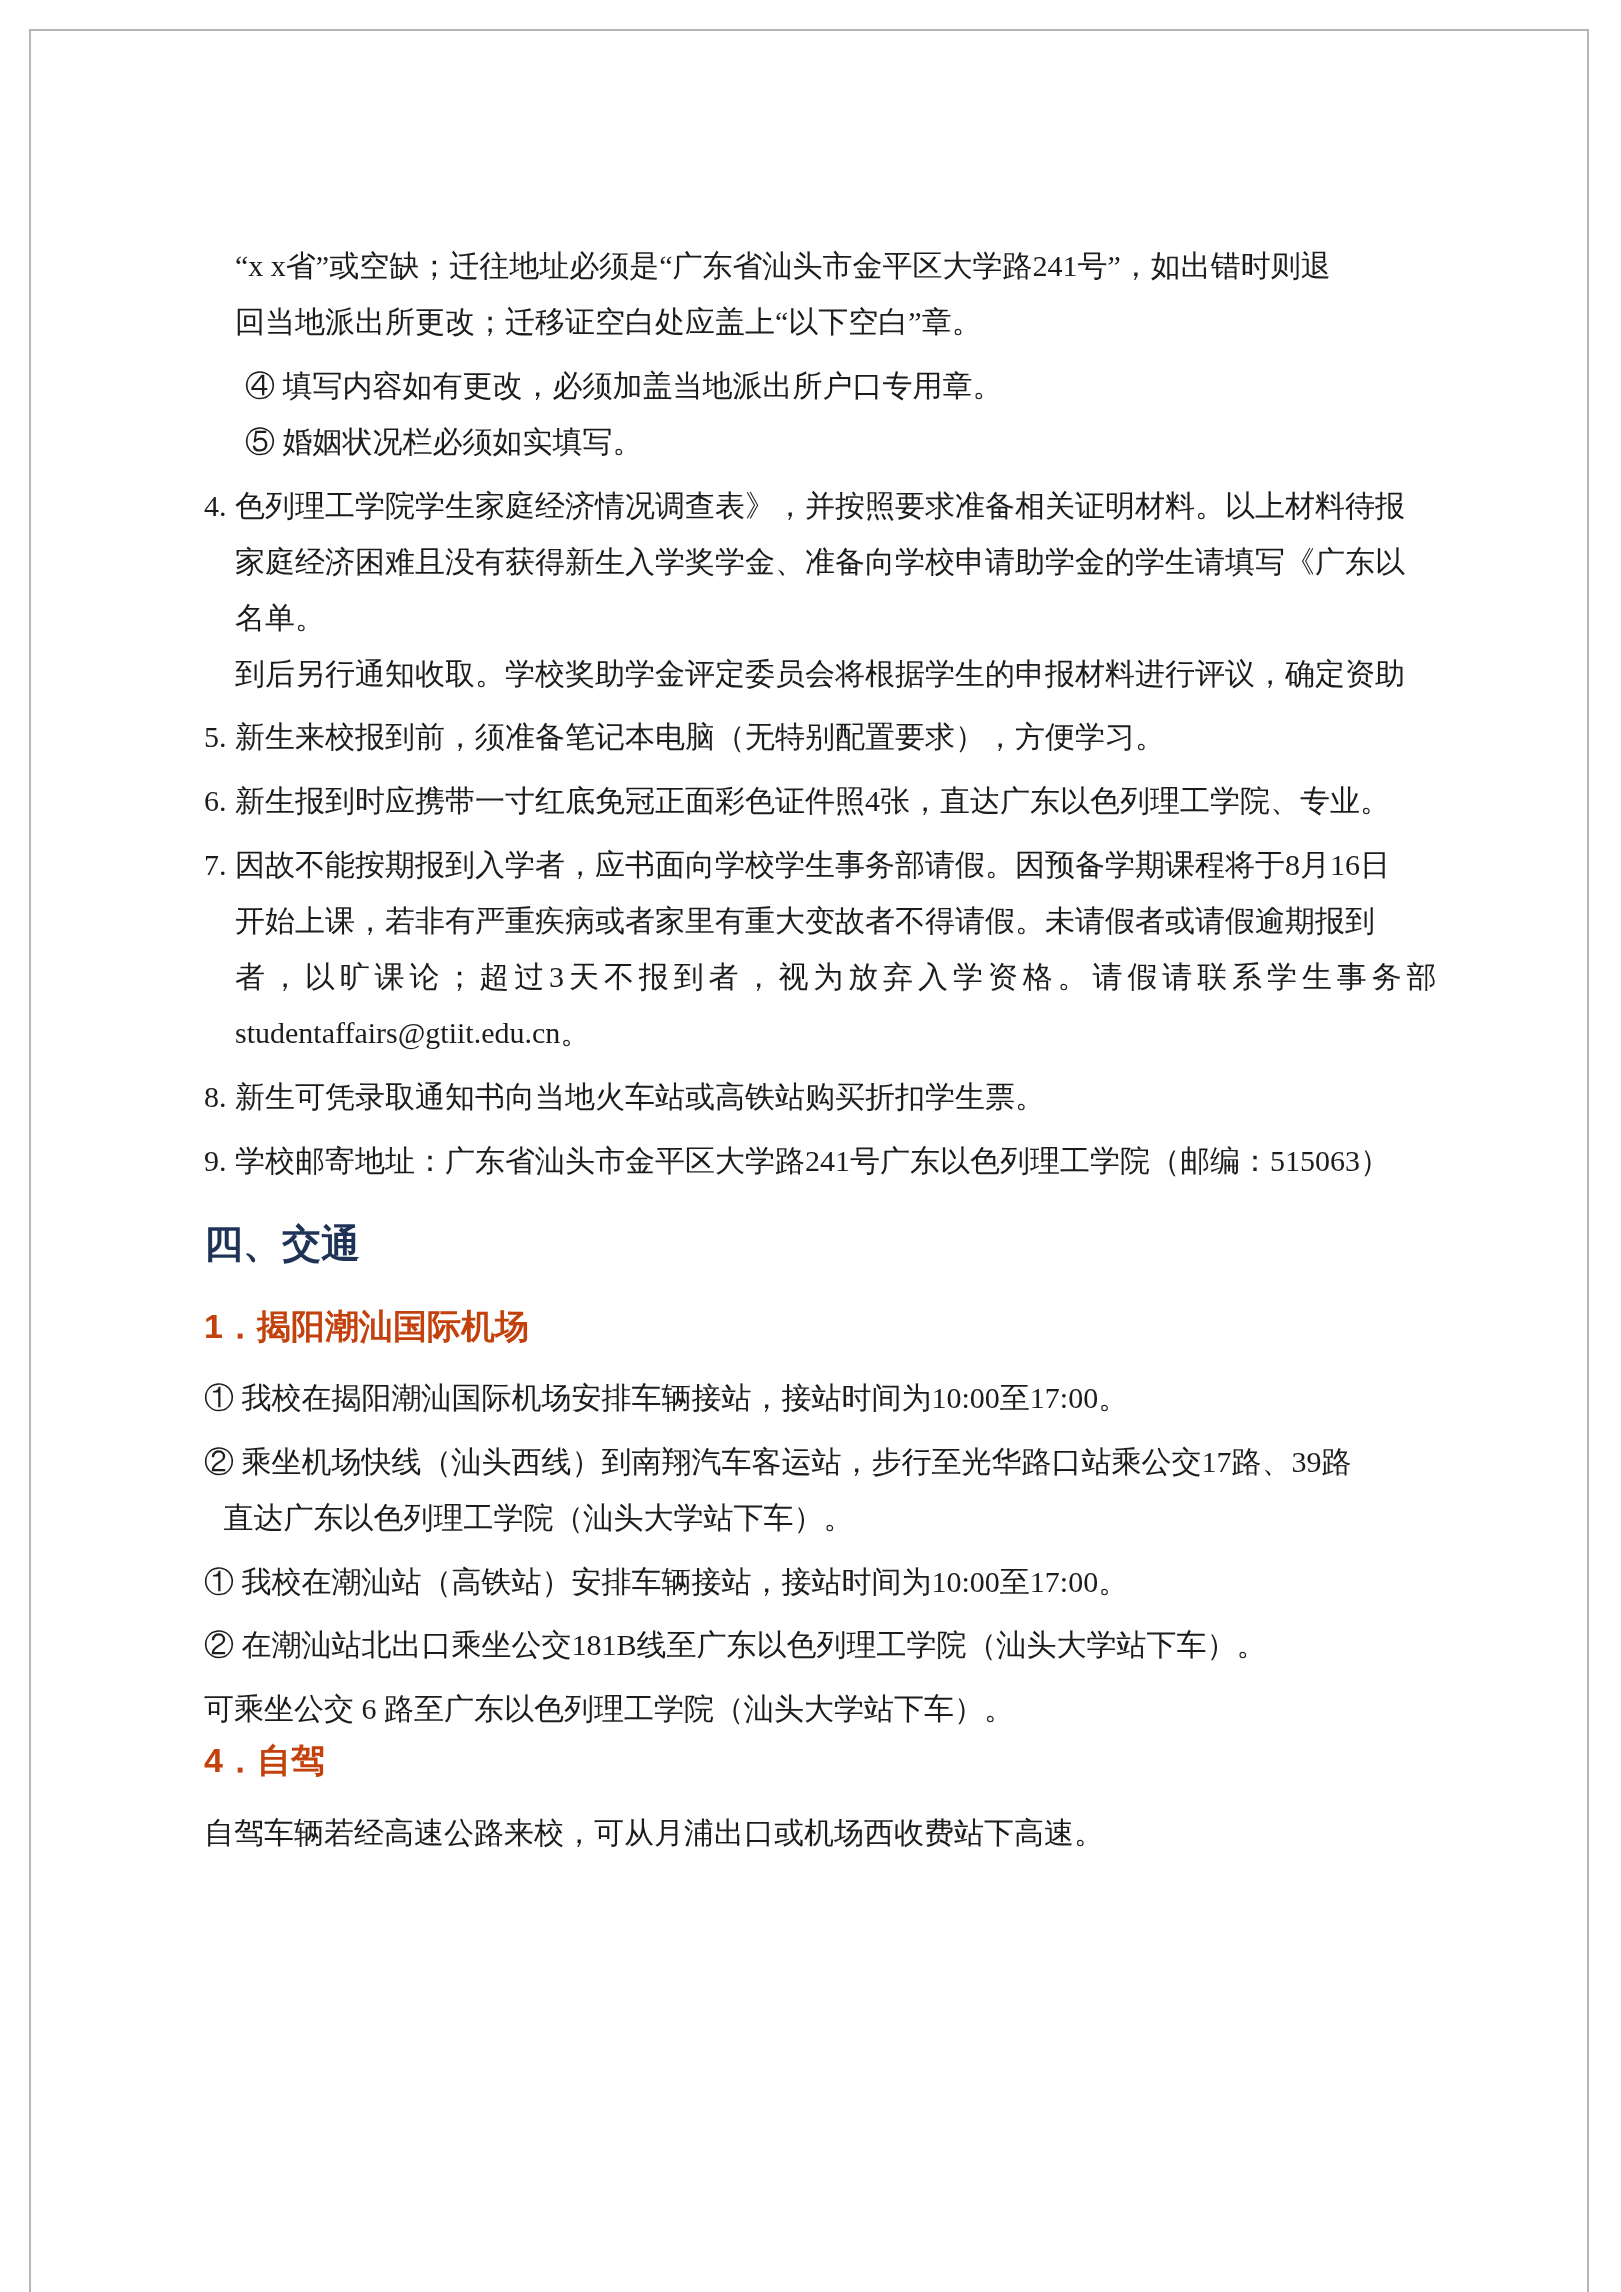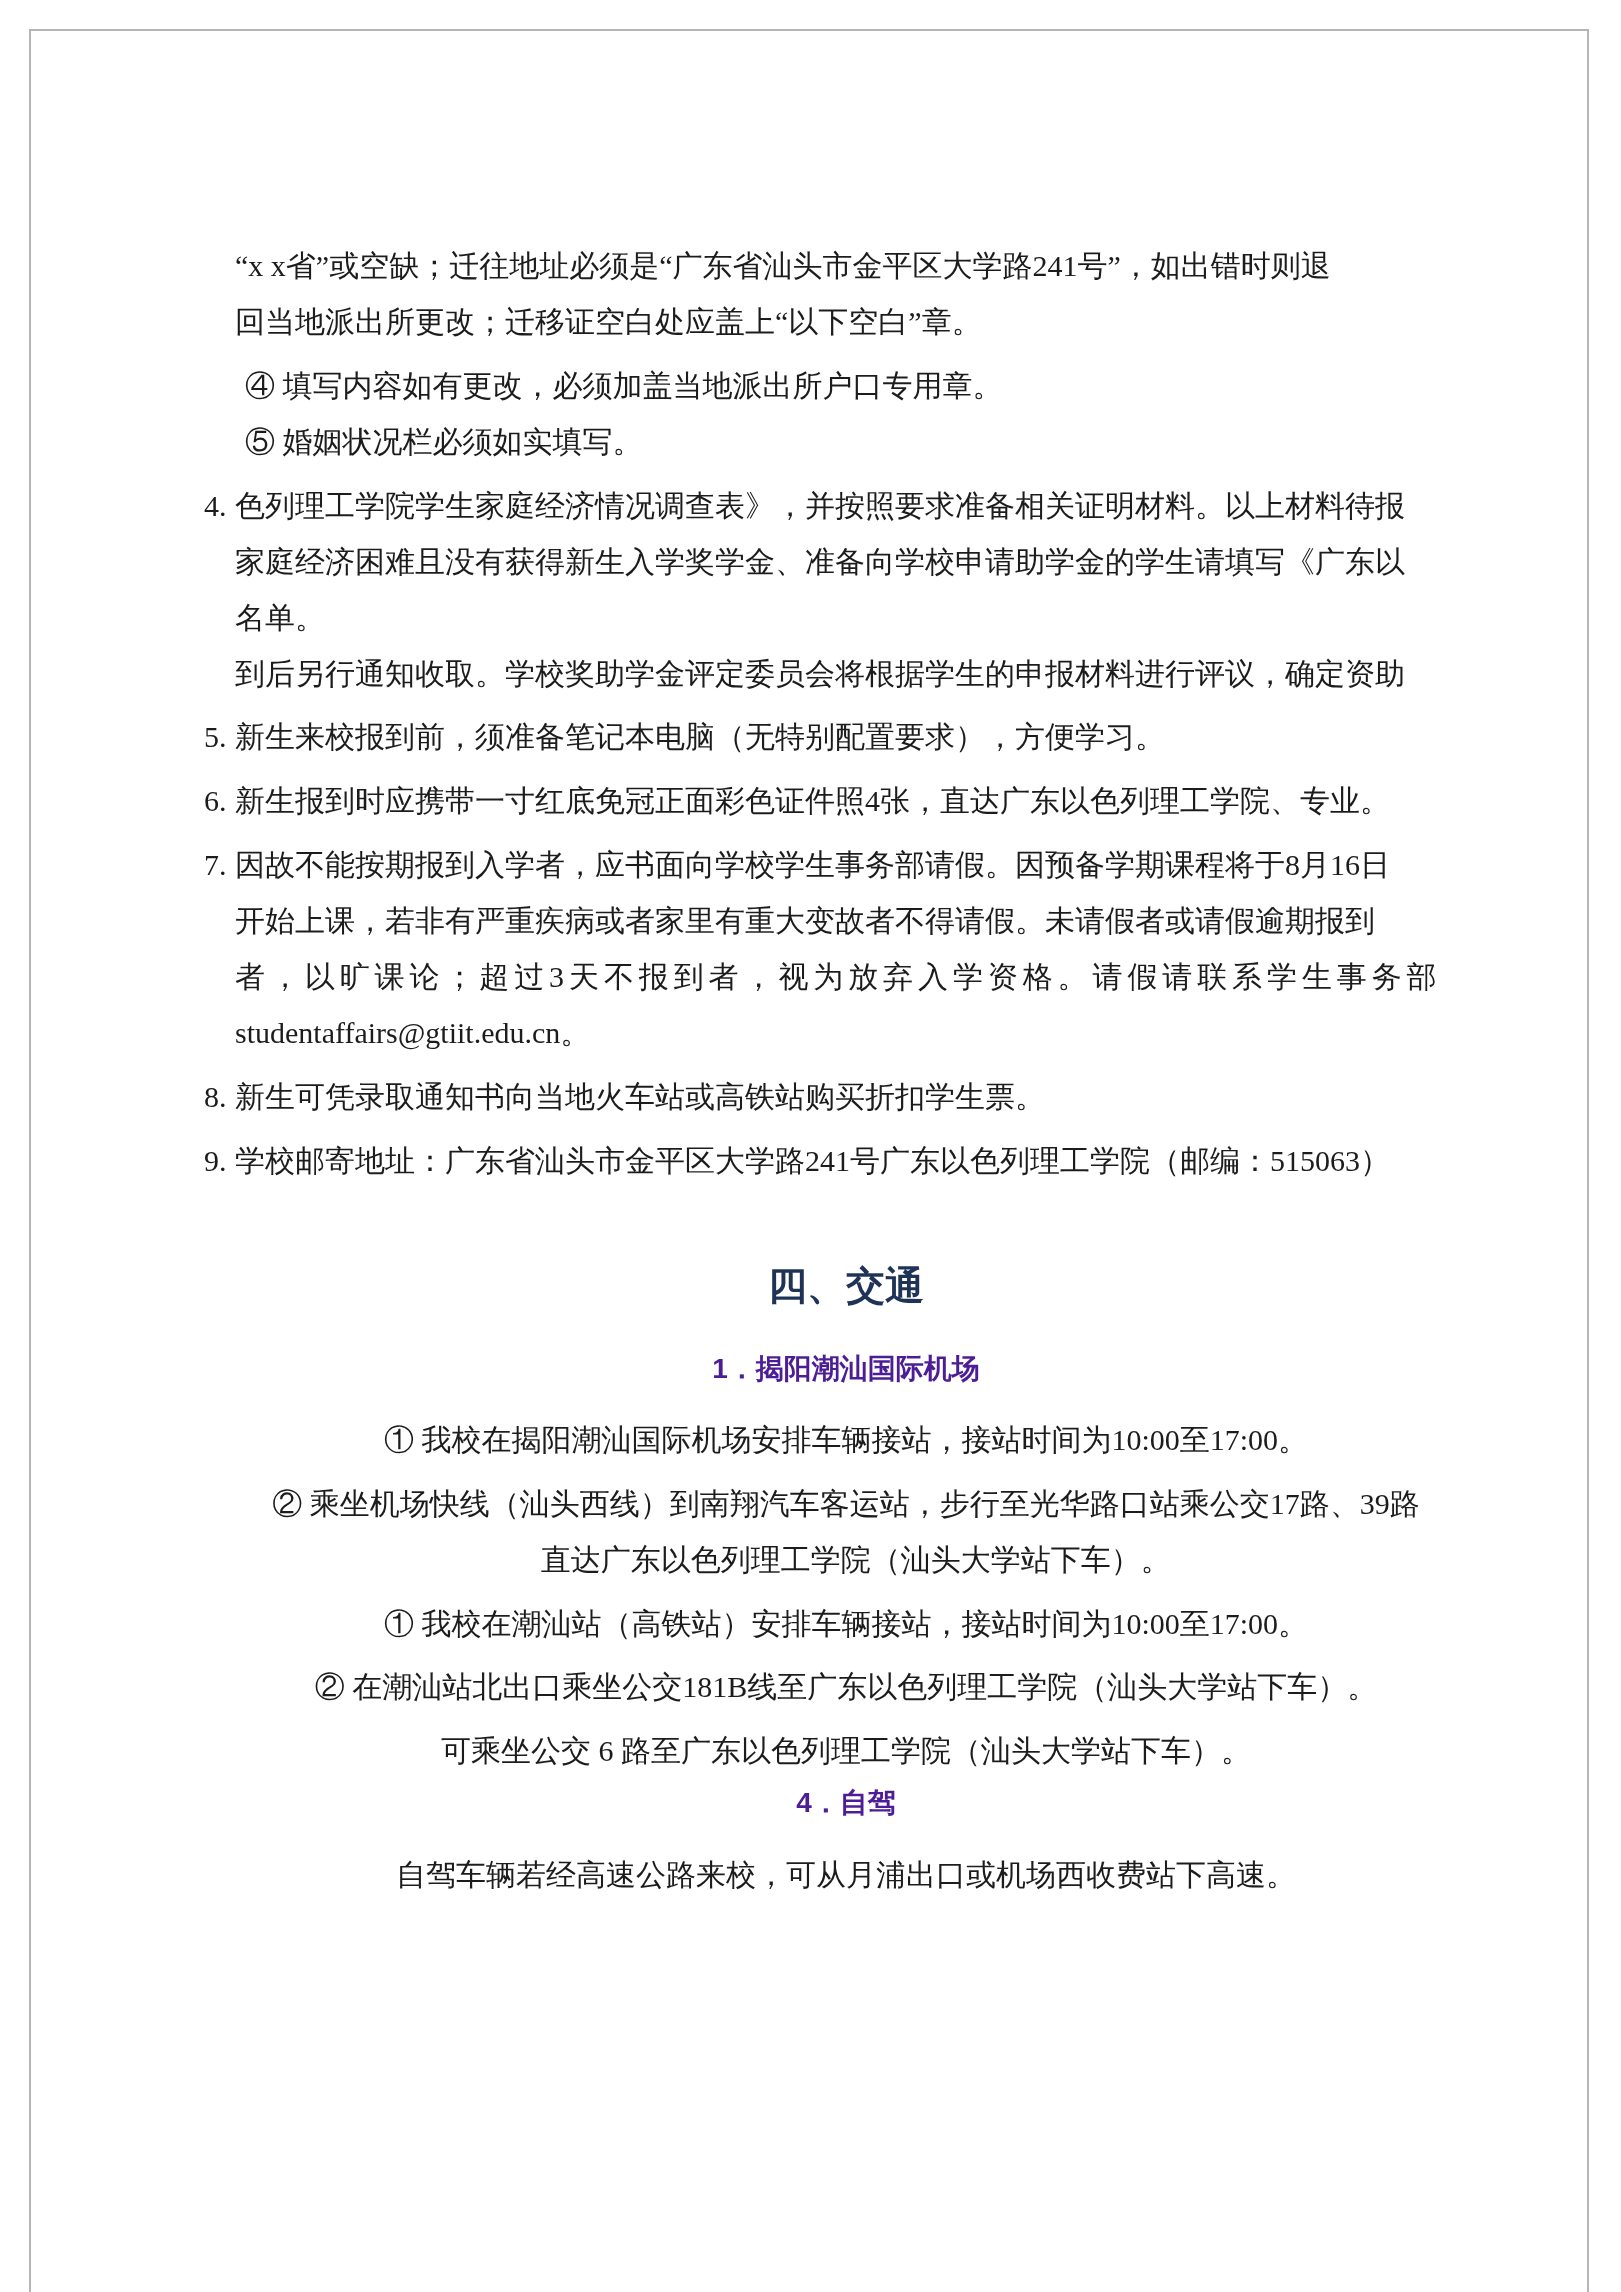--- a/index.html
+++ b/index.html
@@ -30,33 +30,33 @@
     white-space: nowrap;
   }
   .cont-block { margin-left: 31px; }
   .sub-notes  { margin-left: 41px; margin-top: 7.8px; }
   .item { display: flex; margin-top: 7.8px; }
   .item .num {
     width: 31px; flex: none;
     font-size: 30px; line-height: 56px;
   }
   .spread { letter-spacing: 4.9px; }
-  .transport { margin-top: 74px; text-align: center; }
+  .transport { margin-top: 32px; }
   .t-heading {
     font-family: "Liberation Sans", "DejaVu Sans", sans-serif;
     font-weight: bold;
     font-size: 39px; line-height: 45px;
     color: #1e3356;
     margin-bottom: 41px;
   }
   .t-title {
     font-family: "Liberation Sans", "DejaVu Sans", sans-serif;
     font-weight: bold;
-    font-size: 28px; line-height: 39px;
-    color: #4c1d95;
+    font-size: 34px; line-height: 39px;
+    color: #c2410c;
     margin-top: 3.9px;
   }
   .t-item { margin-top: 7.8px; }
   .t-title + .t-item { margin-top: 24.5px; }
   .t-cont { margin-left: 19.6px; }
 </style>
 </head>
 <body>
 
 <div class="page-frame"></div>

